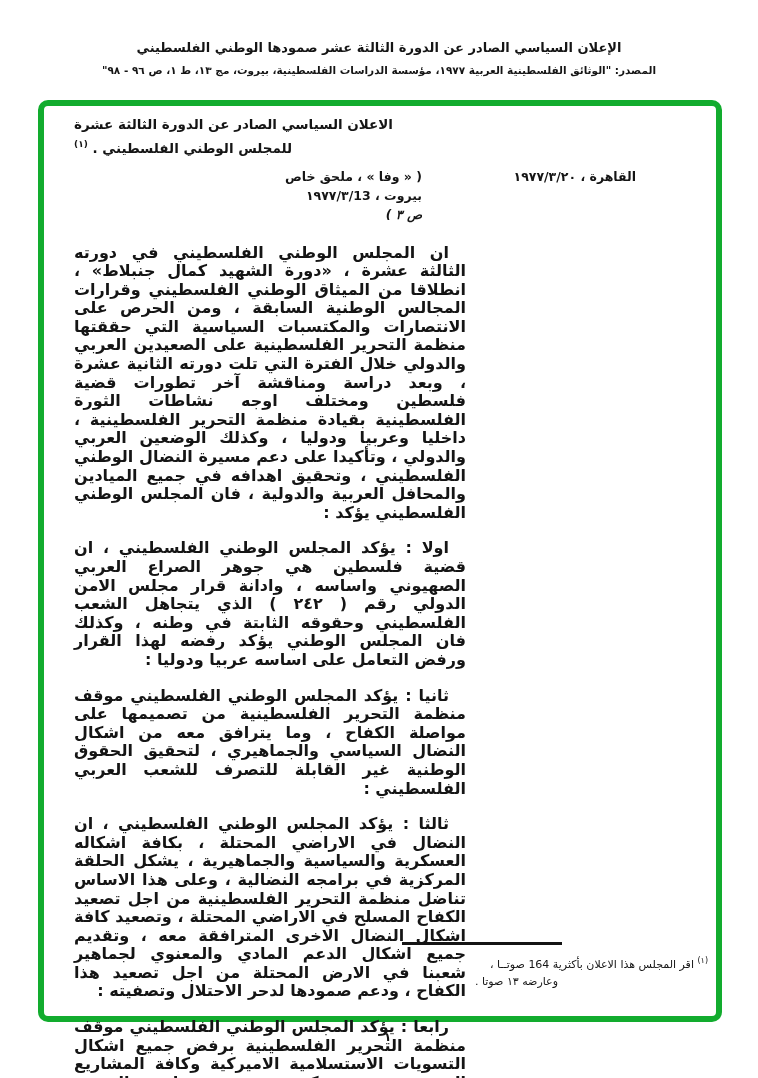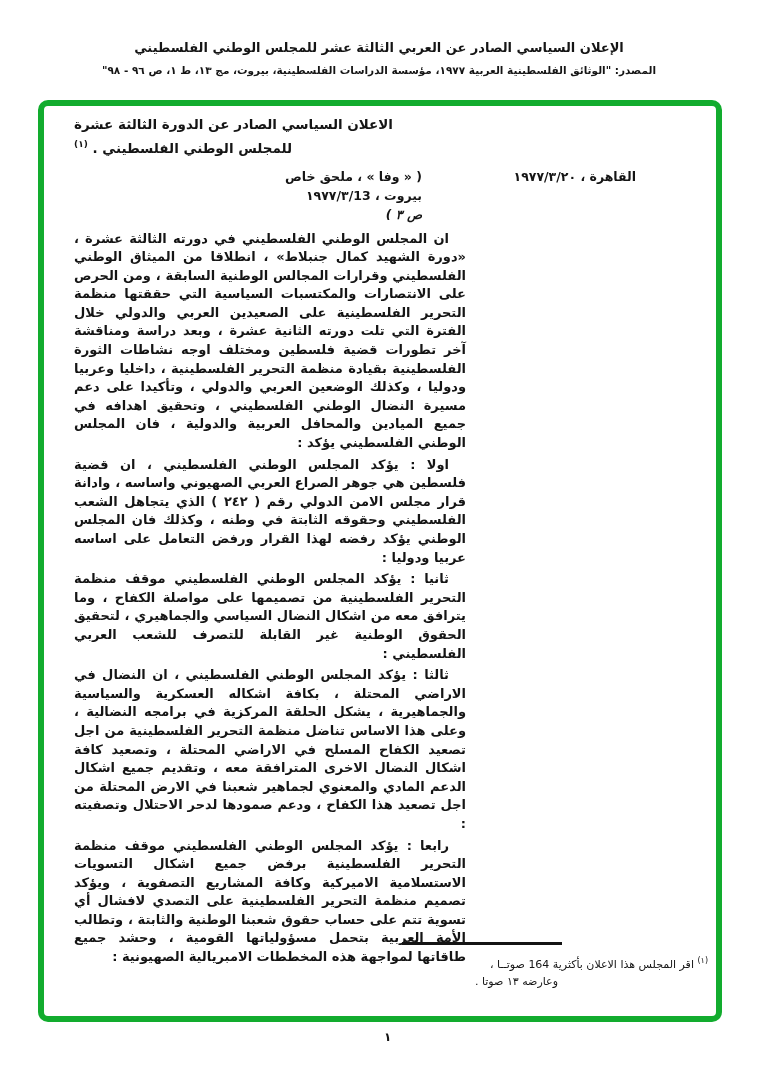--- a/index.html
+++ b/index.html
@@ -41,24 +41,24 @@
     text-align: left;
   }
   .t-marker { font-size: 9px; font-weight: bold; }
 
   .dateline { position: relative; margin-top: 9px; height: 60px; font-weight: bold; font-size: 12.5px; line-height: 19px; }
   .cairo { position: absolute; top: 0; right: -170px; white-space: nowrap; }
   .citation { position: absolute; top: 0; left: 168px; width: 180px; text-align: right; }
   .cit-l3 { padding-left: 60px; font-style: italic; }
 
   .para {
-    font-size: 13px; font-weight: bold; line-height: 18.6px;
+    font-size: 16px; font-weight: bold; line-height: 18.6px;
     text-align: justify; text-align-last: right;
     text-indent: 17px;
-    margin-top: 3px;
+    margin-top: 17px;
   }
 
   
   .footnote { position: absolute; left: 358px; top: 836px; width: 306px; direction: rtl; }
   .fn-rule { position: absolute; left: 0; top: 0; width: 160px; height: 3px; background: #141414; }
   .fn-text { padding-top: 10px; font-size: 11px; line-height: 17px; font-weight: normal; }
   .fn-marker { font-size: 8px; }
   .fn-line2 { padding-right: 150px; white-space: nowrap; }
 
   
@@ -66,21 +66,21 @@
     position: absolute; top: 1030px; left: 384px;
     font-size: 12px; font-weight: bold;
   }
 </style>
 </head>
 <body style="color: rgb(21, 21, 21);">
 
 <div class="page">
 
   <div class="outer-header">
-    <div class="outer-title" dir="rtl">الإعلان السياسي الصادر عن العربي الثالثة عشر للمجلس الوطني الفلسطيني</div>
+    <div class="outer-title" dir="rtl">الإعلان السياسي الصادر عن الدورة الثالثة عشر صمودها الوطني الفلسطيني</div>
     <div class="outer-source" dir="rtl">المصدر:  "الوثائق الفلسطينية العربية ١٩٧٧، مؤسسة الدراسات الفلسطينية، بيروت، مج ١٣، ط ١، ص ٩٦ - ٩٨"</div>
   </div>
 
   <div class="green-box" style="border-color: rgb(18, 172, 46);">
 
     <div class="content-col">
 
       <div class="doc-title">
         <div>الاعلان السياسي الصادر عن الدورة الثالثة عشرة</div>
         <div><span>للمجلس الوطني الفلسطيني .</span> <sup class="t-marker">(١)</sup></div>

